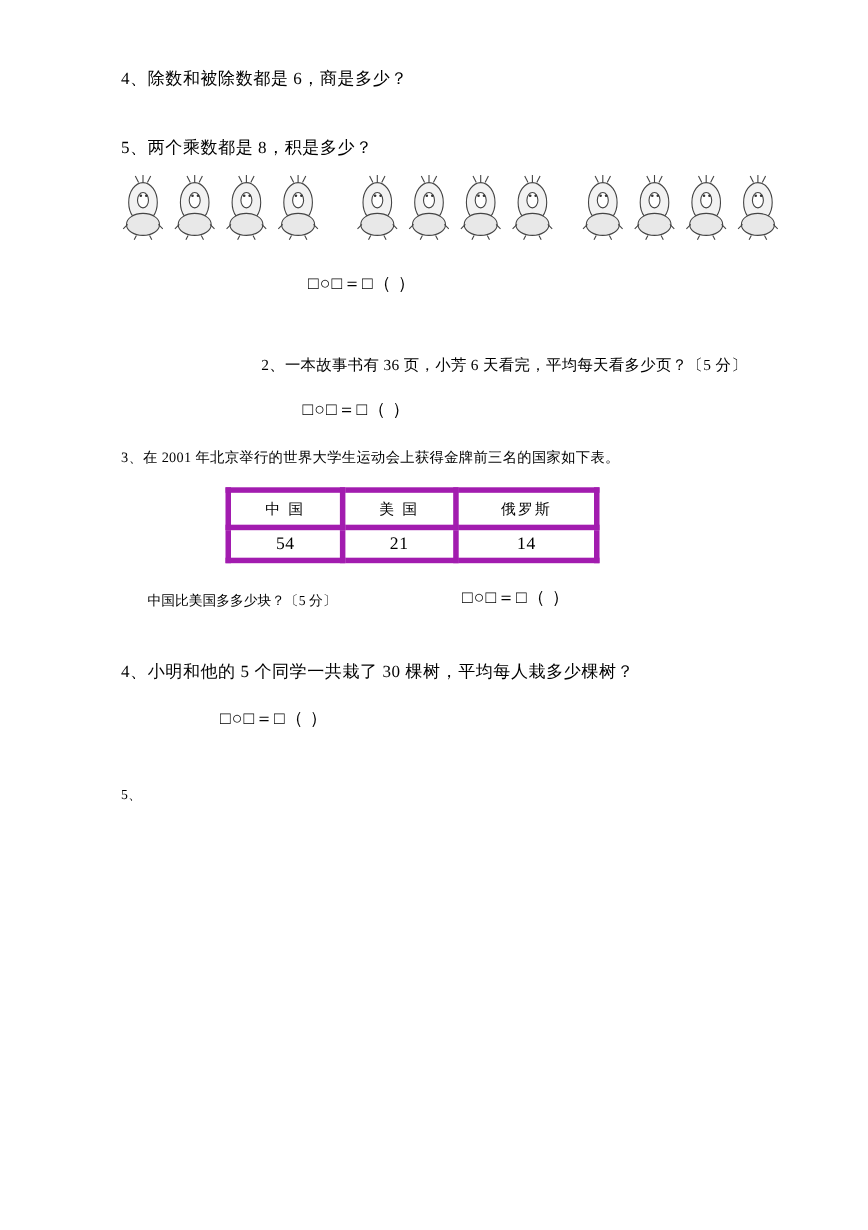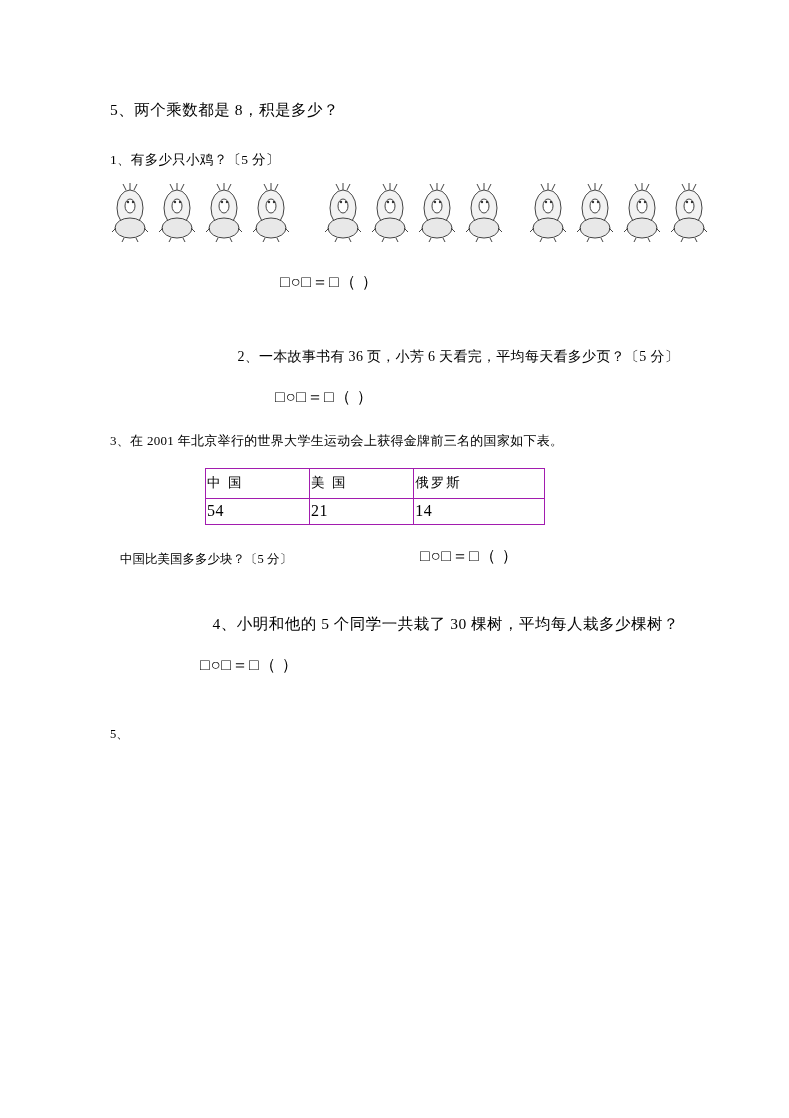--- a/index.html
+++ b/index.html
@@ -67,78 +67,77 @@
   .indent-90  { padding-left: 90px; }
   .prob-2 { margin-top: 52px; font-size: 14px; text-align: right; }
   .prob-3 { margin-top: 22px; font-size: 13px; }
   table.medals {
     border-collapse: collapse;
     margin-top: 16px;
     margin-left: 95px;
     width: 340px;
   }
   table.medals td {
-    border: 1px solid #a21caf;
-    text-align: left;
+    border: 5px solid #a21caf;
+    text-align: center;
     font-size: 13.5px;
     height: 27px;
     letter-spacing: 2px;
   }
   table.medals td.num {
     font-size: 16px;
     letter-spacing: 0.5px;
     height: 23px;
   }
   .prob-3b {
     margin-top: 26px;
     font-size: 12.5px;
     position: relative;
     height: 20px;
   }
   .prob-3b .txt {
     position: absolute;
-    left: 10px;
+    left: 24px;
     top: 0;
   }
   .prob-3b .fx {
     position: absolute;
     left: 310px;
     top: -5px;
     font-size: 16px;
     letter-spacing: 1px;
   }
   .prob-4 {
     margin-top: 40px;
     font-size: 15.5px;
     line-height: 1.7;
     letter-spacing: 0.5px;
-    text-align: right;
   }
   .prob-4 .bracket {
     font-size: 14px;
     display: block;
     margin-top: 4px;
   }
   .prob-5 {
     margin-top: 50px;
     font-size: 12.5px;
   }
 </style>
 </head>
 <body>
 
 <div class="page">
 
   <div class="spacer-1"></div>
 
+  <div class="q-line">4、除数和被除数都是 6，商是多少？</div>
   <div class="spacer-2"></div>
   <div class="q-line">5、两个乘数都是 8，积是多少？</div>
 
 
-  <div class="prob prob-1">1、有多少只小鸡？〔5 分〕</div>
 
   <div class="chicks">
 
     <div class="chick" style="left:0px;   top:0px;">
       <svg width="40" height="62" viewBox="0 0 40 62">
         <g stroke="#444" stroke-width="1" fill="#f2f2f2">
           <path d="M16 8 L13 2 M20 8 L20 1 M24 8 L27 2" fill="none"></path>
           <ellipse cx="20" cy="26" rx="13" ry="18"></ellipse>
           <ellipse cx="20" cy="46" rx="15" ry="10" fill="#e8e8e8"></ellipse>
           <ellipse cx="20" cy="24" rx="5" ry="7" fill="#ffffff"></ellipse>

